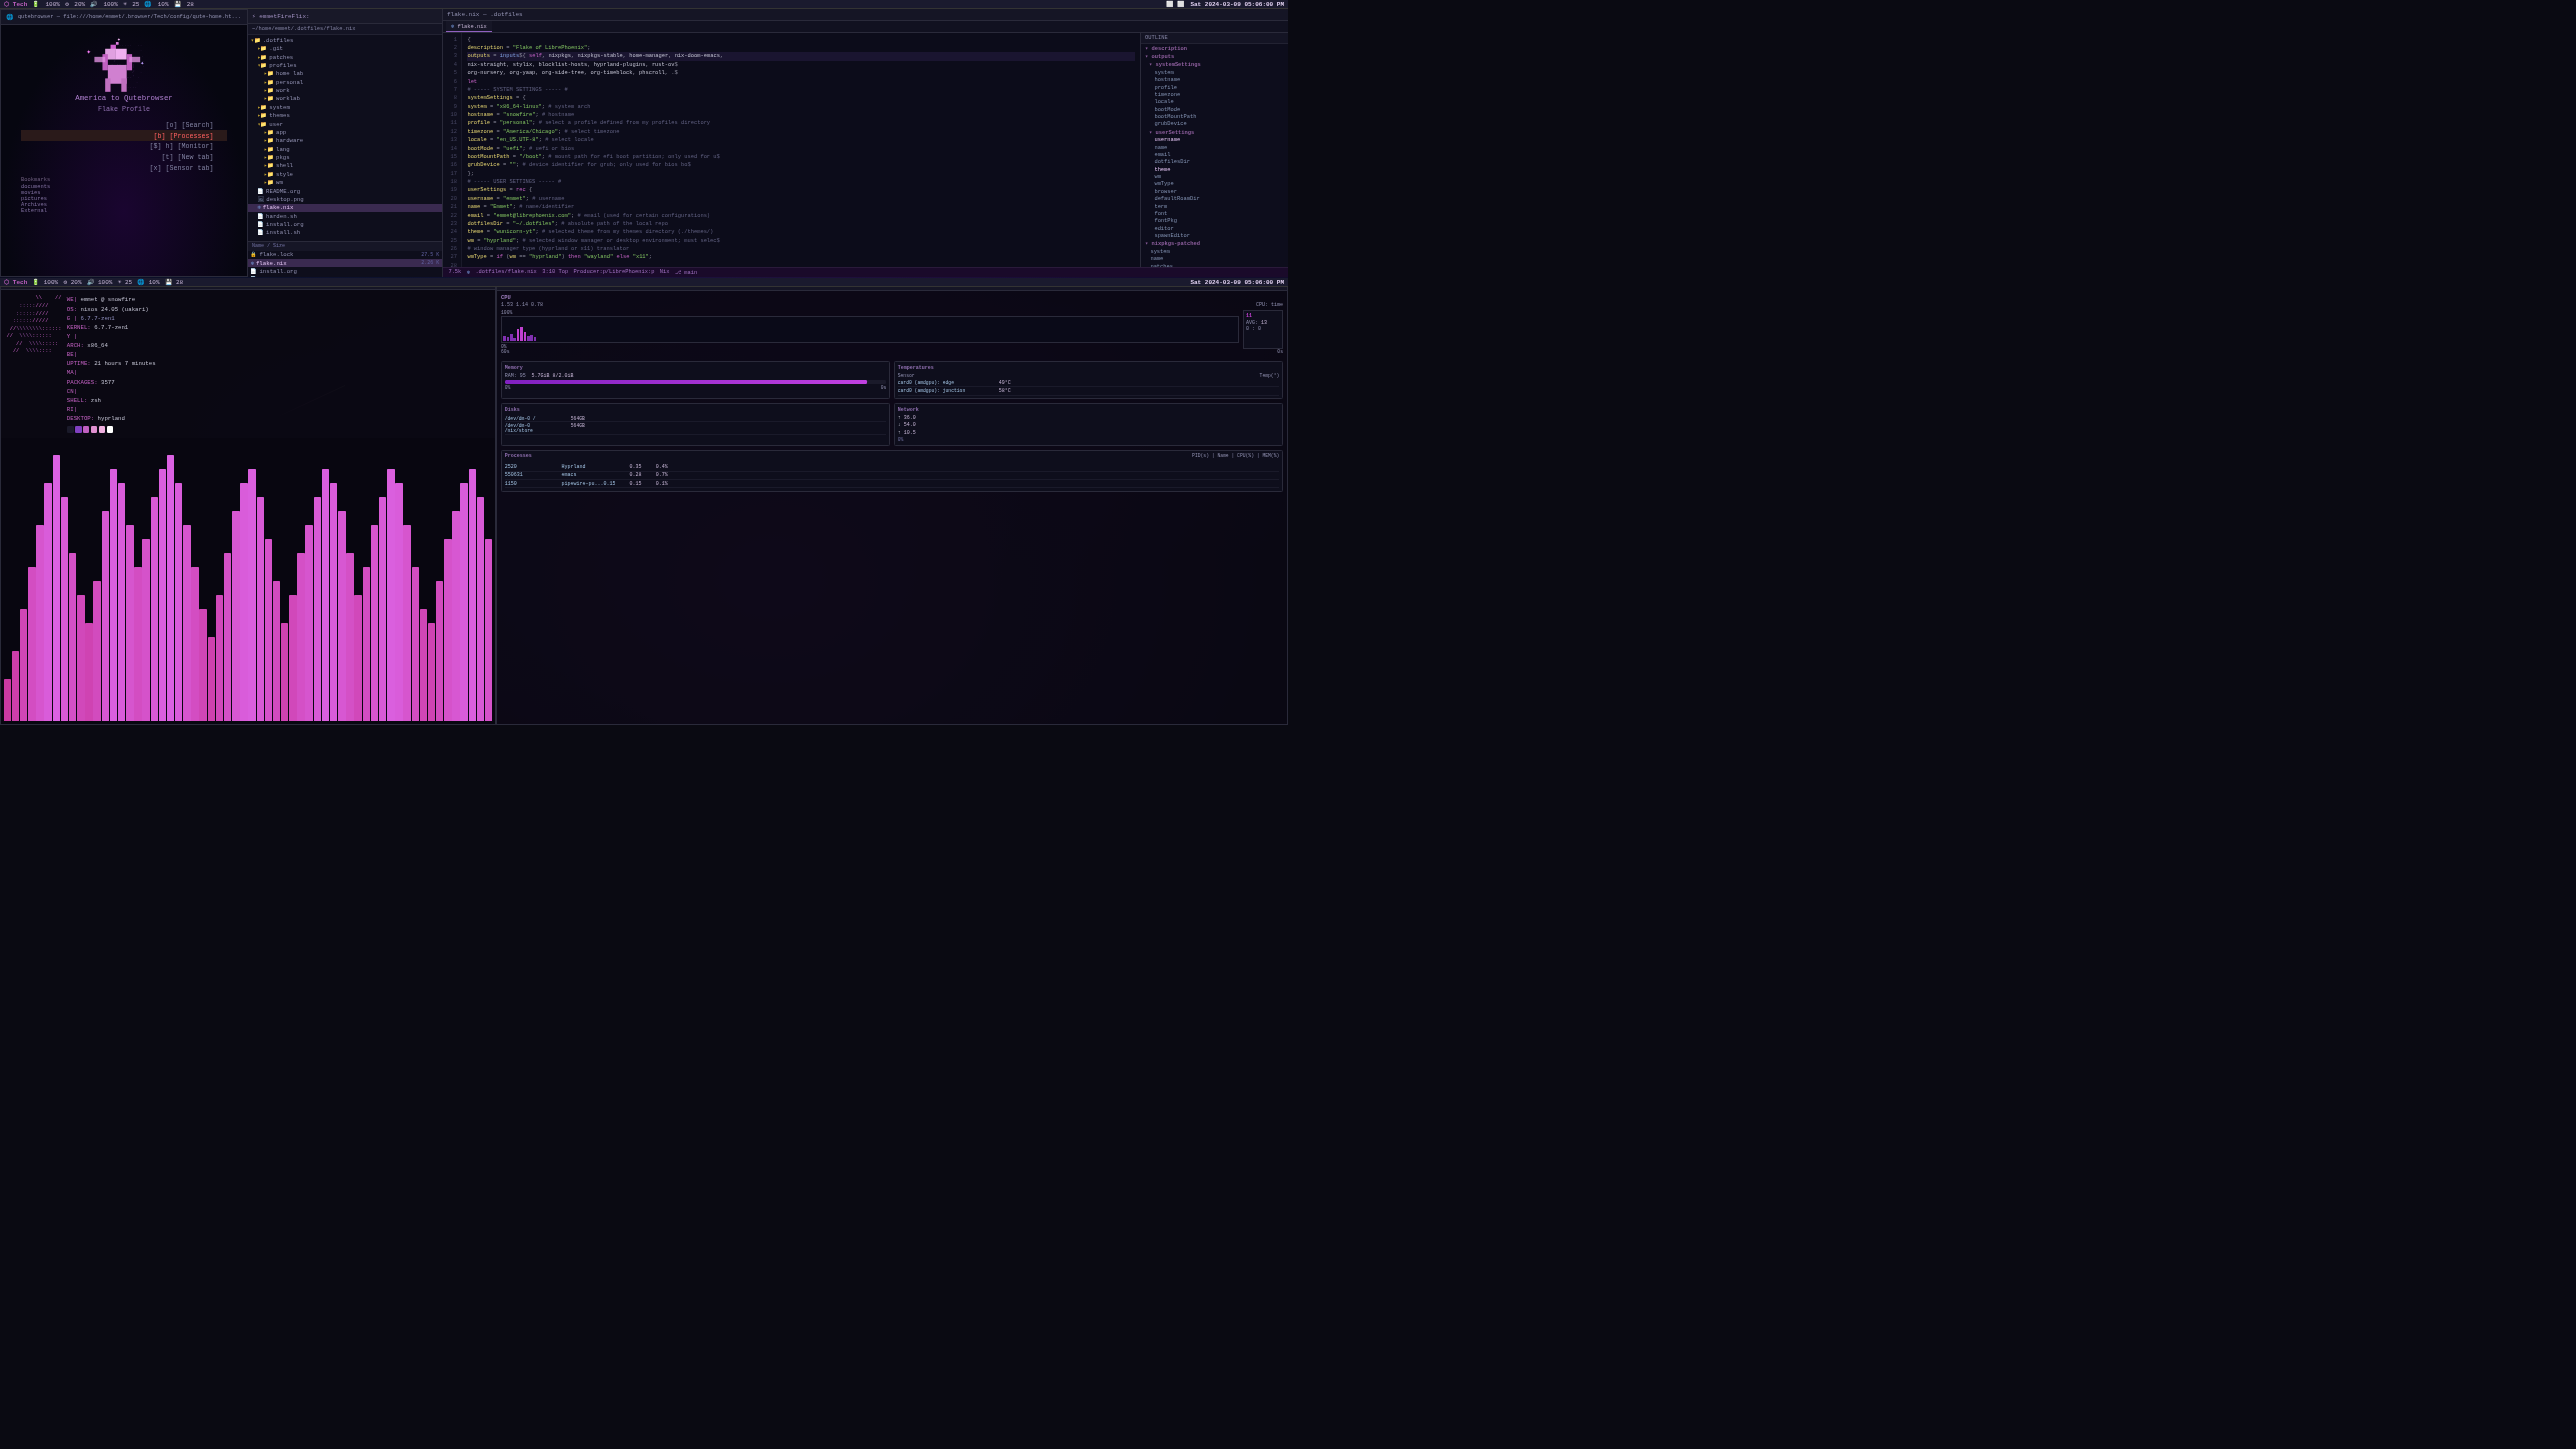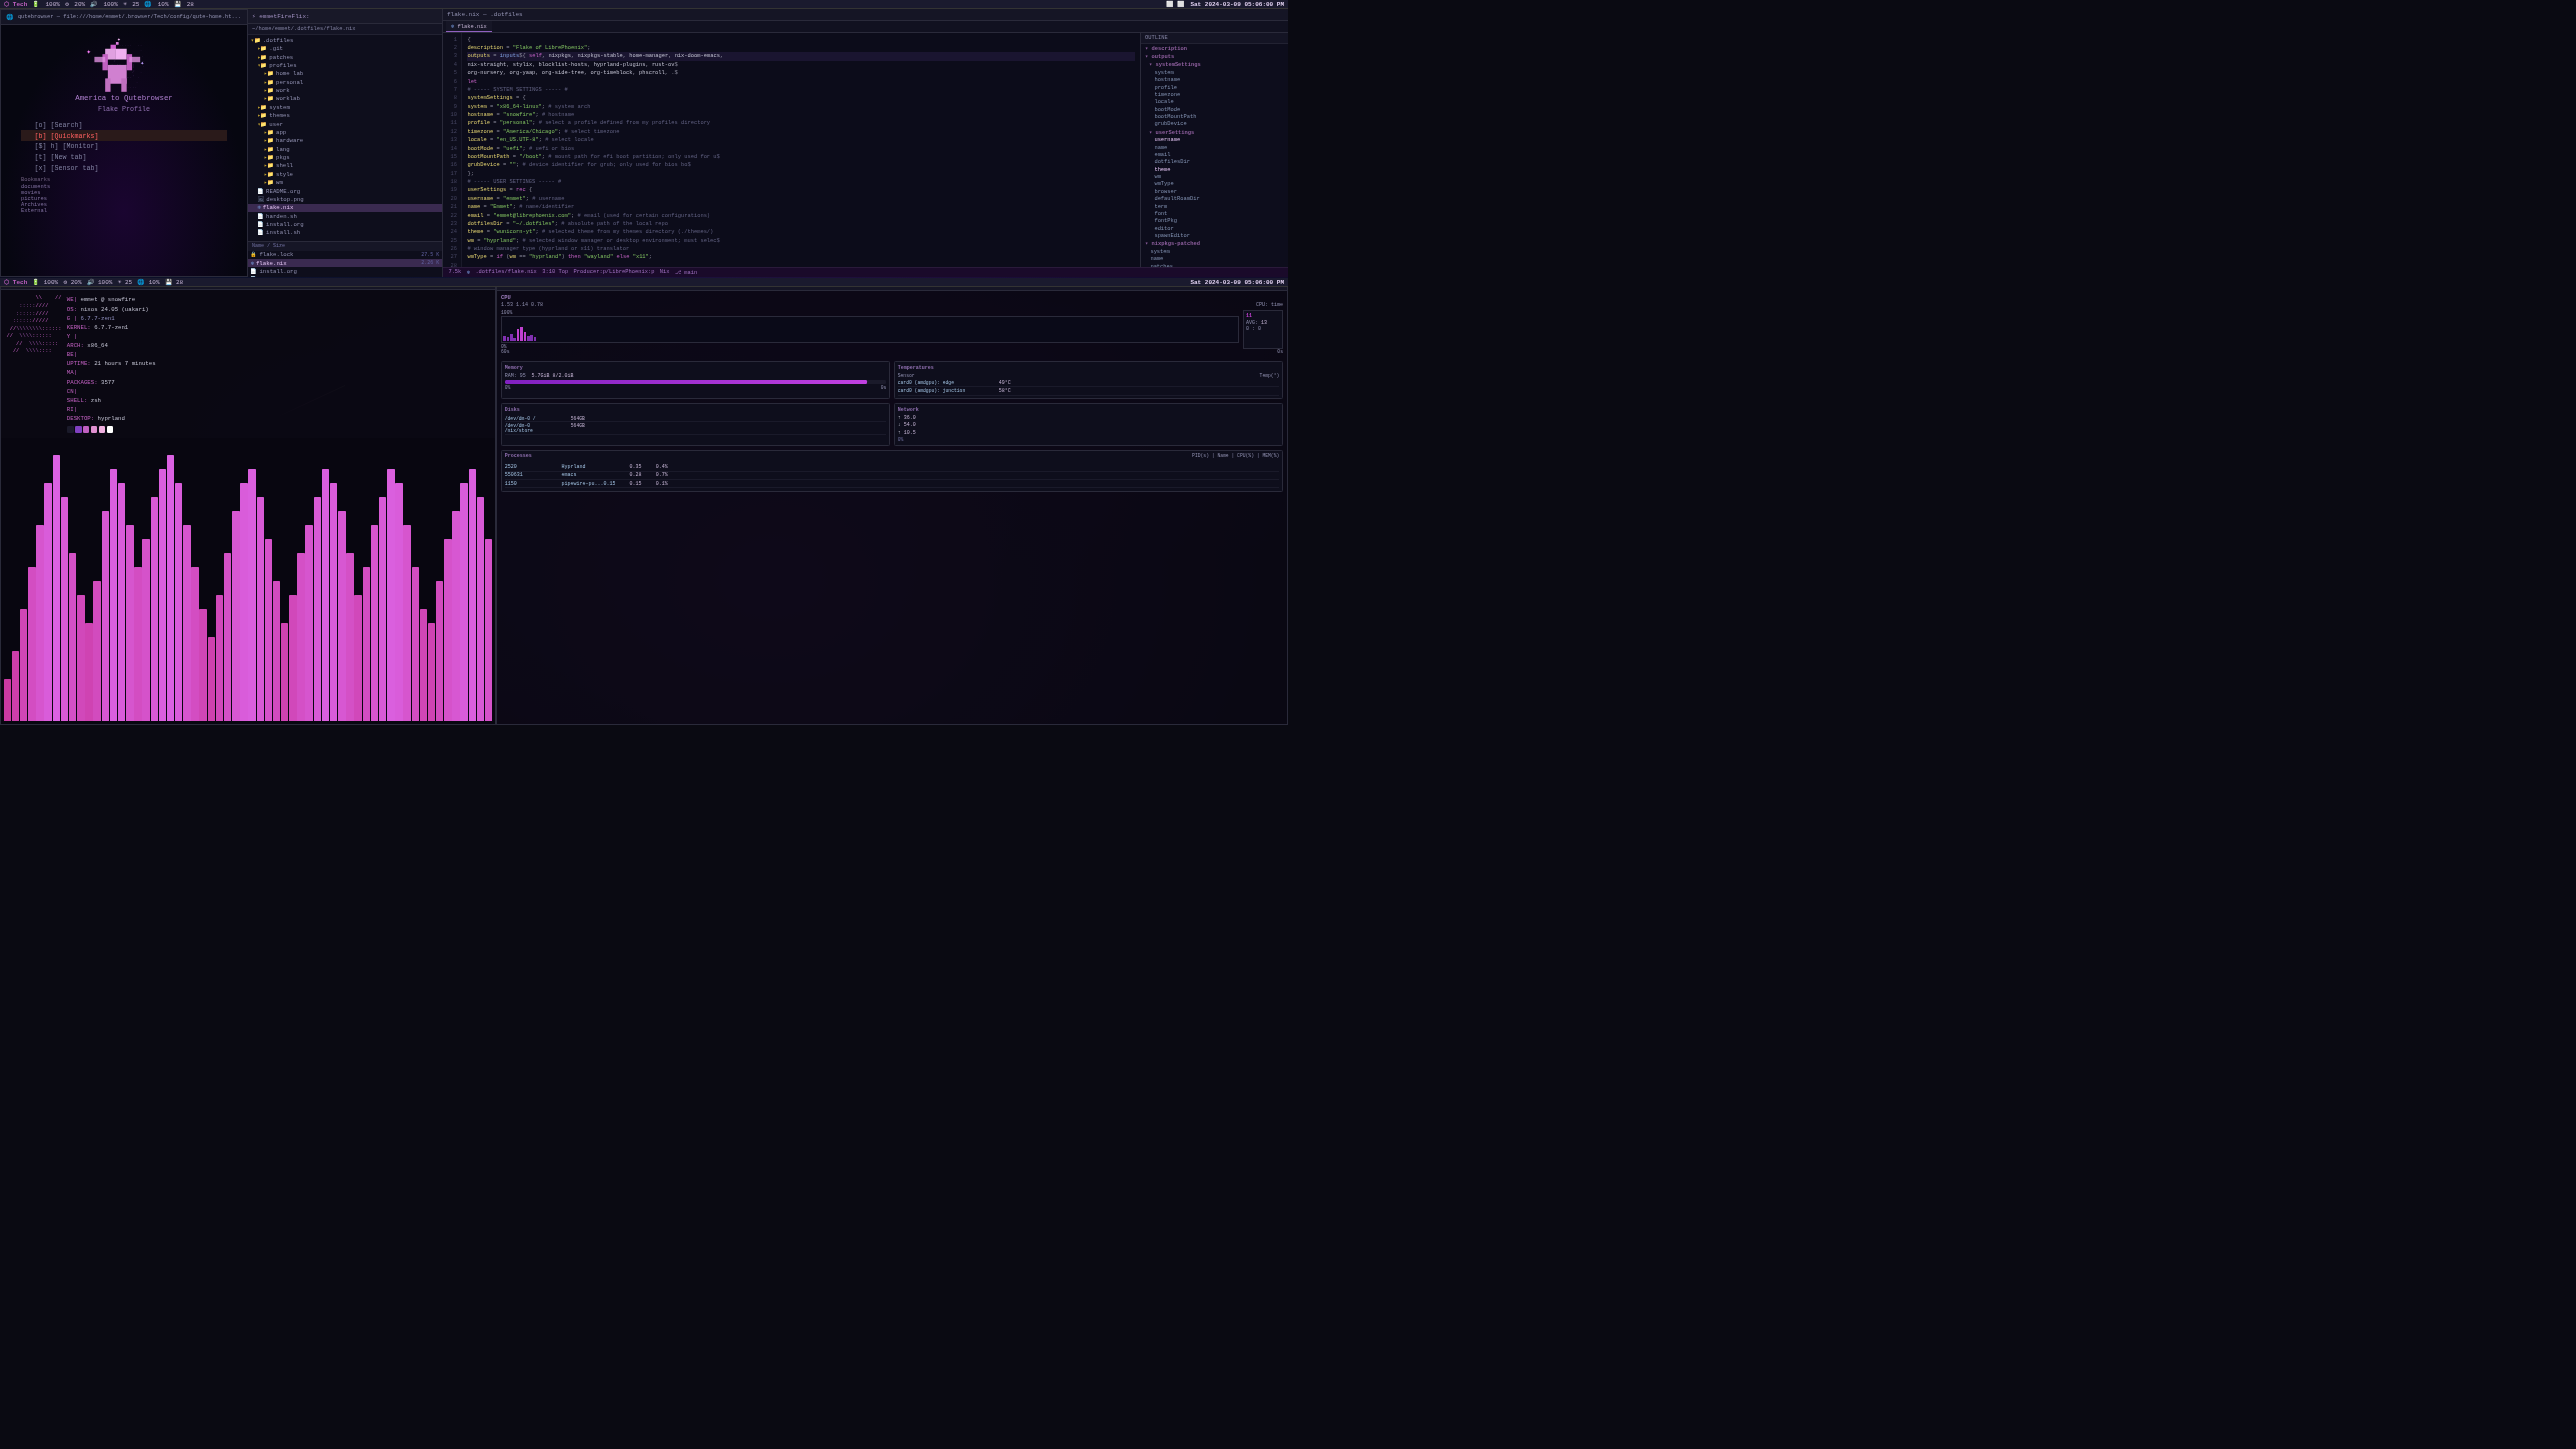--- a/index.html
+++ b/index.html
@@ -132,21 +132,21 @@
     .qb-subtitle {
       color: #9070b0;
       font-size: 6.7px;
       margin-bottom: 5.4px;
     }
     .qb-menu-item {
       display: block;
       padding: 1.3px 13.4px;
       font-size: 6.7px;
       color: #8080a0;
-      text-align: left;
+      text-align: right;
     }
     .qb-menu-item.highlight {
       color: #ff6060;
       background: #2a1a1a;
     }
 
     
     .filemgr {
       width: 195px;
       background: #0e0e1c;
@@ -544,21 +544,21 @@
         <text x="25" y="2" fill="#ffc0ff" font-size="4">✦</text>
       </svg>
     </div>
 
     <div style="position:absolute;bottom:74px;left:0;right:0;">
       <div class="qb-title" style="text-align:center;padding-top:2.7px;">America to Qutebrowser</div>
       <div class="qb-subtitle" style="text-align:center;">Flake Profile</div>
 
       <div style="padding:1.3px 20px;">
         <div class="qb-menu-item">[o] [Search]</div>
-        <div class="qb-menu-item highlight">[b] [Quickmarks]</div>
+        <div class="qb-menu-item highlight">[b] [Processes]</div>
         <div class="qb-menu-item">[$] h] [Monitor]</div>
         <div class="qb-menu-item">[t] [New tab]</div>
         <div class="qb-menu-item">[x] [Sensor tab]</div>
       </div>
 
       <div style="padding:2.7px 20px;font-size:5.4px;">
         <div style="color:#706080;font-size:5.4px;margin-bottom:1.3px;">Bookmarks</div>
         <div style="color:#8070a0;font-size:5.4px;">documents</div>
         <div style="color:#8070a0;font-size:5.4px;">movies</div>
         <div style="color:#8070a0;font-size:5.4px;">pictures</div>

